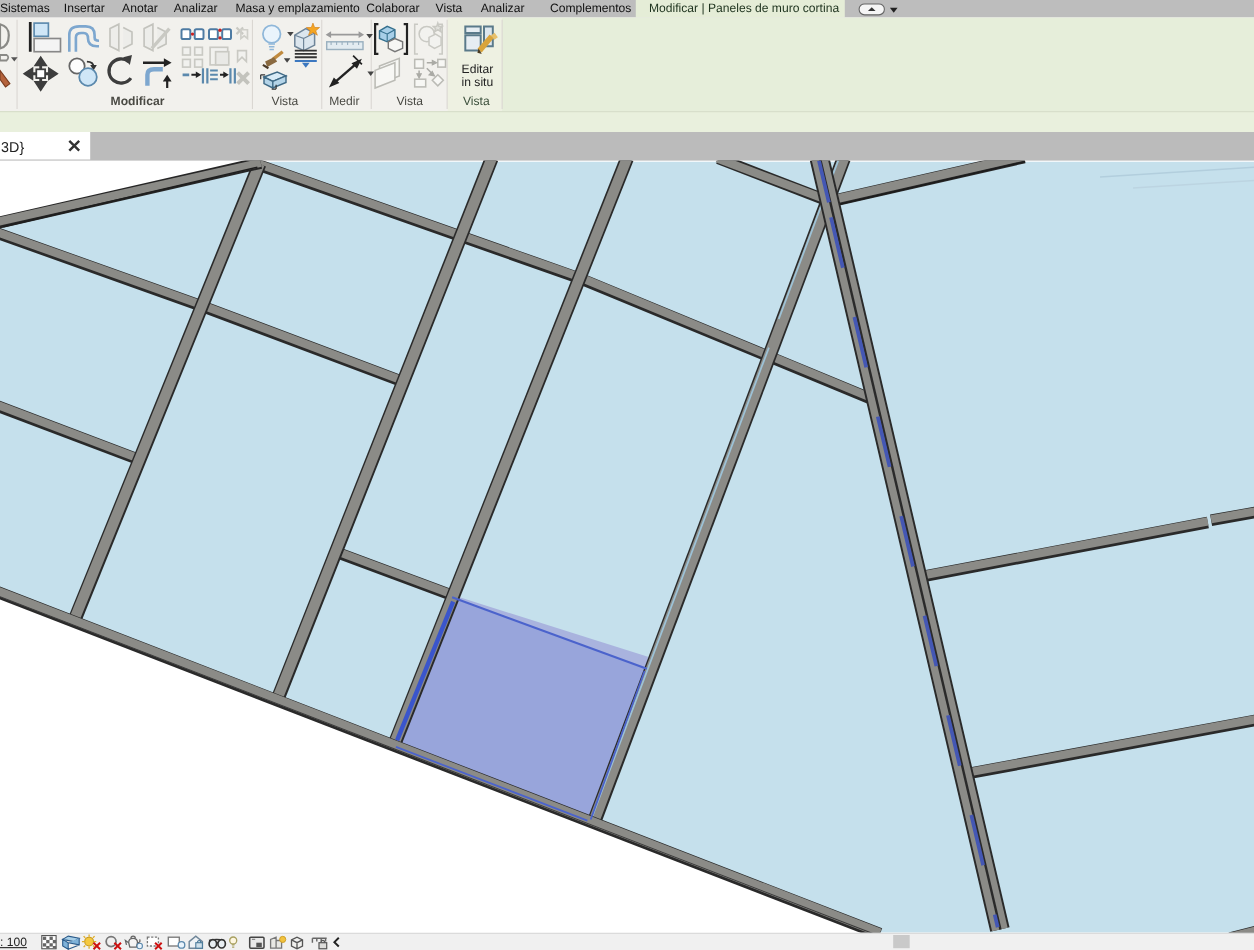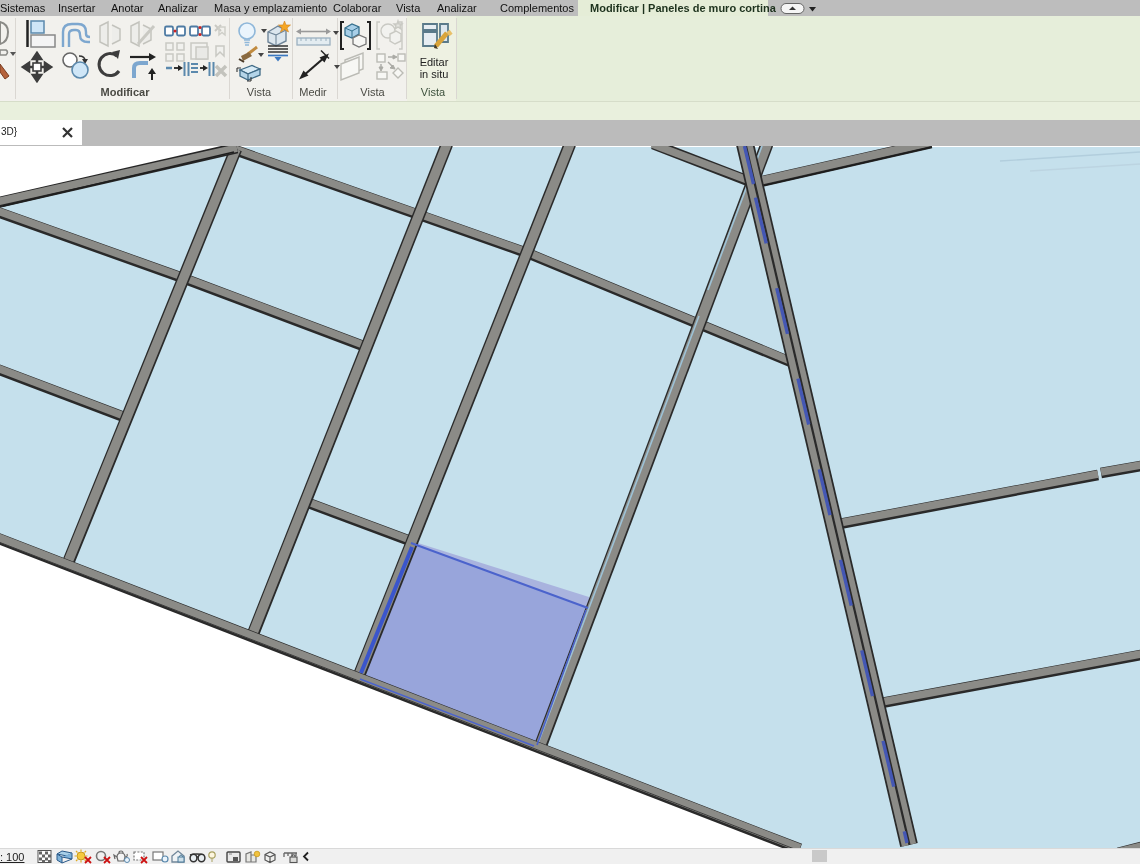--- a/index.html
+++ b/index.html
@@ -1,31 +1,31 @@
 <!DOCTYPE html>
 <html><head><meta charset="utf-8">
 <style>
   html,body{margin:0;padding:0;}
   body{width:1140px;height:864px;overflow:hidden;font-family:"Liberation Sans",sans-serif;position:relative;background:#fff;}
   .abs{position:absolute;}
   
   #tabrow{left:0;top:0;width:1140px;height:16px;background:#bdbdbd;font-size:11px;color:#111;}
   #tabrow span{position:absolute;top:1px;white-space:nowrap;}
   #activetab{position:absolute;left:578px;top:0;width:190px;height:16px;background:#e5edd7;}
-  #activetab b{position:absolute;left:12px;top:2px;font-weight:bold;color:#1d321d;font-size:11px;white-space:nowrap;}
+  #activetab b{position:absolute;left:12px;top:2px;font-weight:normal;color:#1d321d;font-size:11px;white-space:nowrap;}
   
   #ribbon{left:0;top:16px;width:1140px;height:85px;background:#f2f1ed;}
   #ribbongreen{left:456px;top:16px;width:684px;height:85px;background:#e6eeda;}
   .plabel{position:absolute;top:70px;font-size:11px;color:#4a4a44;text-align:center;}
   
   #optbar{left:0;top:101px;width:1140px;height:19px;background:#e9f0dd;border-top:1px solid #d6ddc9;}
   
   #vtabbar{left:0;top:120px;width:1140px;height:26px;background:#bbbbbb;}
   #vtab{position:absolute;left:0;top:0;width:82px;height:25px;background:#fff;}
-  #vtab span{position:absolute;left:1px;top:6px;font-size:10px;color:#222;}
+  #vtab span{position:absolute;left:1px;top:6px;font-size:13px;color:#222;}
   
   #statusbar{left:0;top:848px;width:1140px;height:16px;background:#f0f0f0;border-top:1px solid #d9d9d9;font-size:11px;color:#222;}
 </style></head>
 <body>
 <div class="abs" id="tabrow">
   <span style="left:0px;top:2px">Sistemas</span>
   <span style="left:58px;top:2px">Insertar</span>
   <span style="left:111px;top:2px">Anotar</span>
   <span style="left:158px;top:2px">Analizar</span>
   <span style="left:214px;top:2px">Masa y emplazamiento</span>

